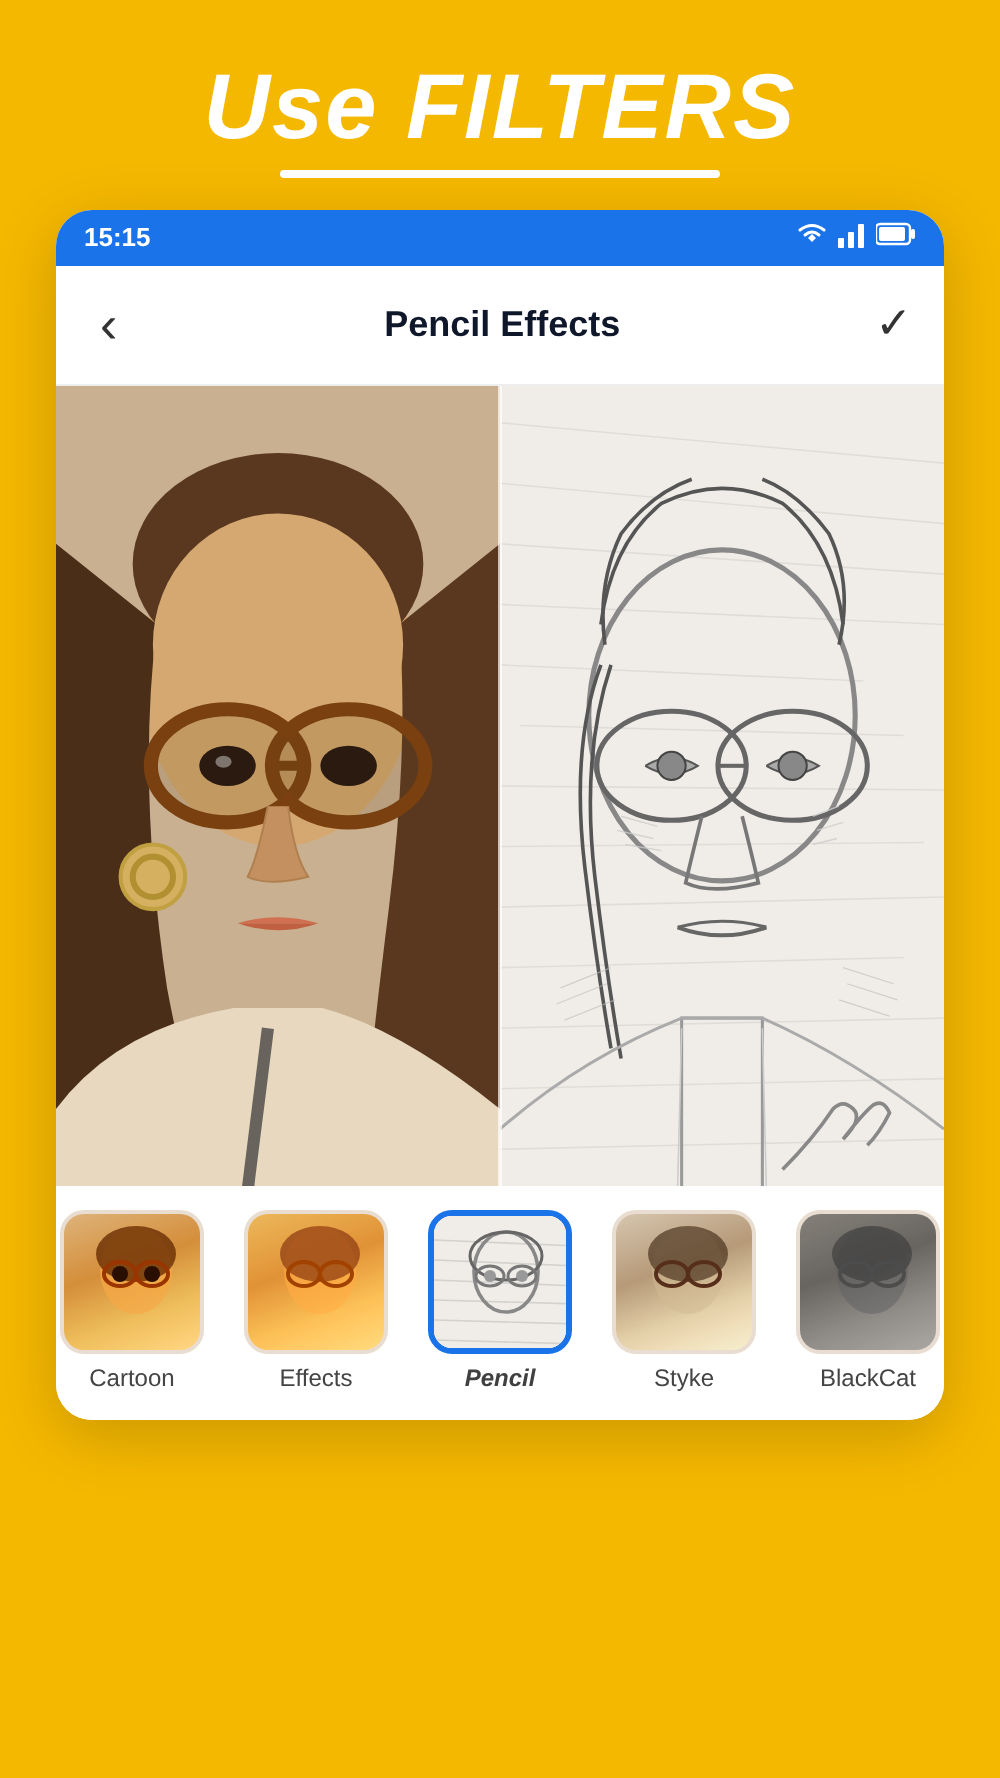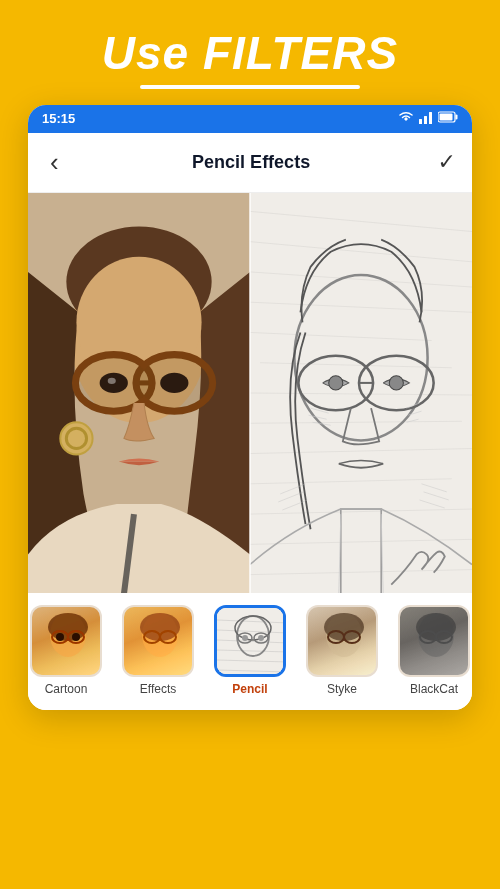--- a/index.html
+++ b/index.html
@@ -424,21 +424,21 @@
             </g>
             <ellipse cx="36" cy="28" rx="16" ry="20" fill="none" stroke="#888" stroke-width="1.8"></ellipse>
             <ellipse cx="36" cy="20" rx="18" ry="12" fill="none" stroke="#666" stroke-width="1.5"></ellipse>
             <ellipse cx="28" cy="30" rx="7" ry="5" fill="none" stroke="#777" stroke-width="1.5"></ellipse>
             <ellipse cx="44" cy="30" rx="7" ry="5" fill="none" stroke="#777" stroke-width="1.5"></ellipse>
             <circle cx="28" cy="30" r="3" fill="#999"></circle>
             <circle cx="44" cy="30" r="3" fill="#999"></circle>
           </svg>
         </div>
       </div>
-      <span class="filter-label selected" style="color:#c2410c;font-weight:700;">Pencil</span>
+      <span class="filter-label selected" style="color:#404040;font-weight:700;font-style:italic;">Pencil</span>
     </div>
 
     <div class="filter-item">
       <div class="filter-thumb">
         <div style="width:100%;height:100%;background:linear-gradient(160deg,#c8b090 0%,#b89060 40%,#d4b880 70%,#e8d0a0 100%);filter:contrast(1.4) saturate(0.5);">
           <svg width="72" height="72" viewBox="0 0 72 72" style="position:absolute;top:0;left:0;">
             <ellipse cx="36" cy="28" rx="18" ry="22" fill="#c8a870" opacity="0.5"></ellipse>
             <ellipse cx="36" cy="20" rx="20" ry="14" fill="#5a3820" opacity="0.6"></ellipse>
             <ellipse cx="28" cy="30" rx="8" ry="6" fill="none" stroke="#7a4010" stroke-width="2"></ellipse>
             <ellipse cx="44" cy="30" rx="8" ry="6" fill="none" stroke="#7a4010" stroke-width="2"></ellipse>

